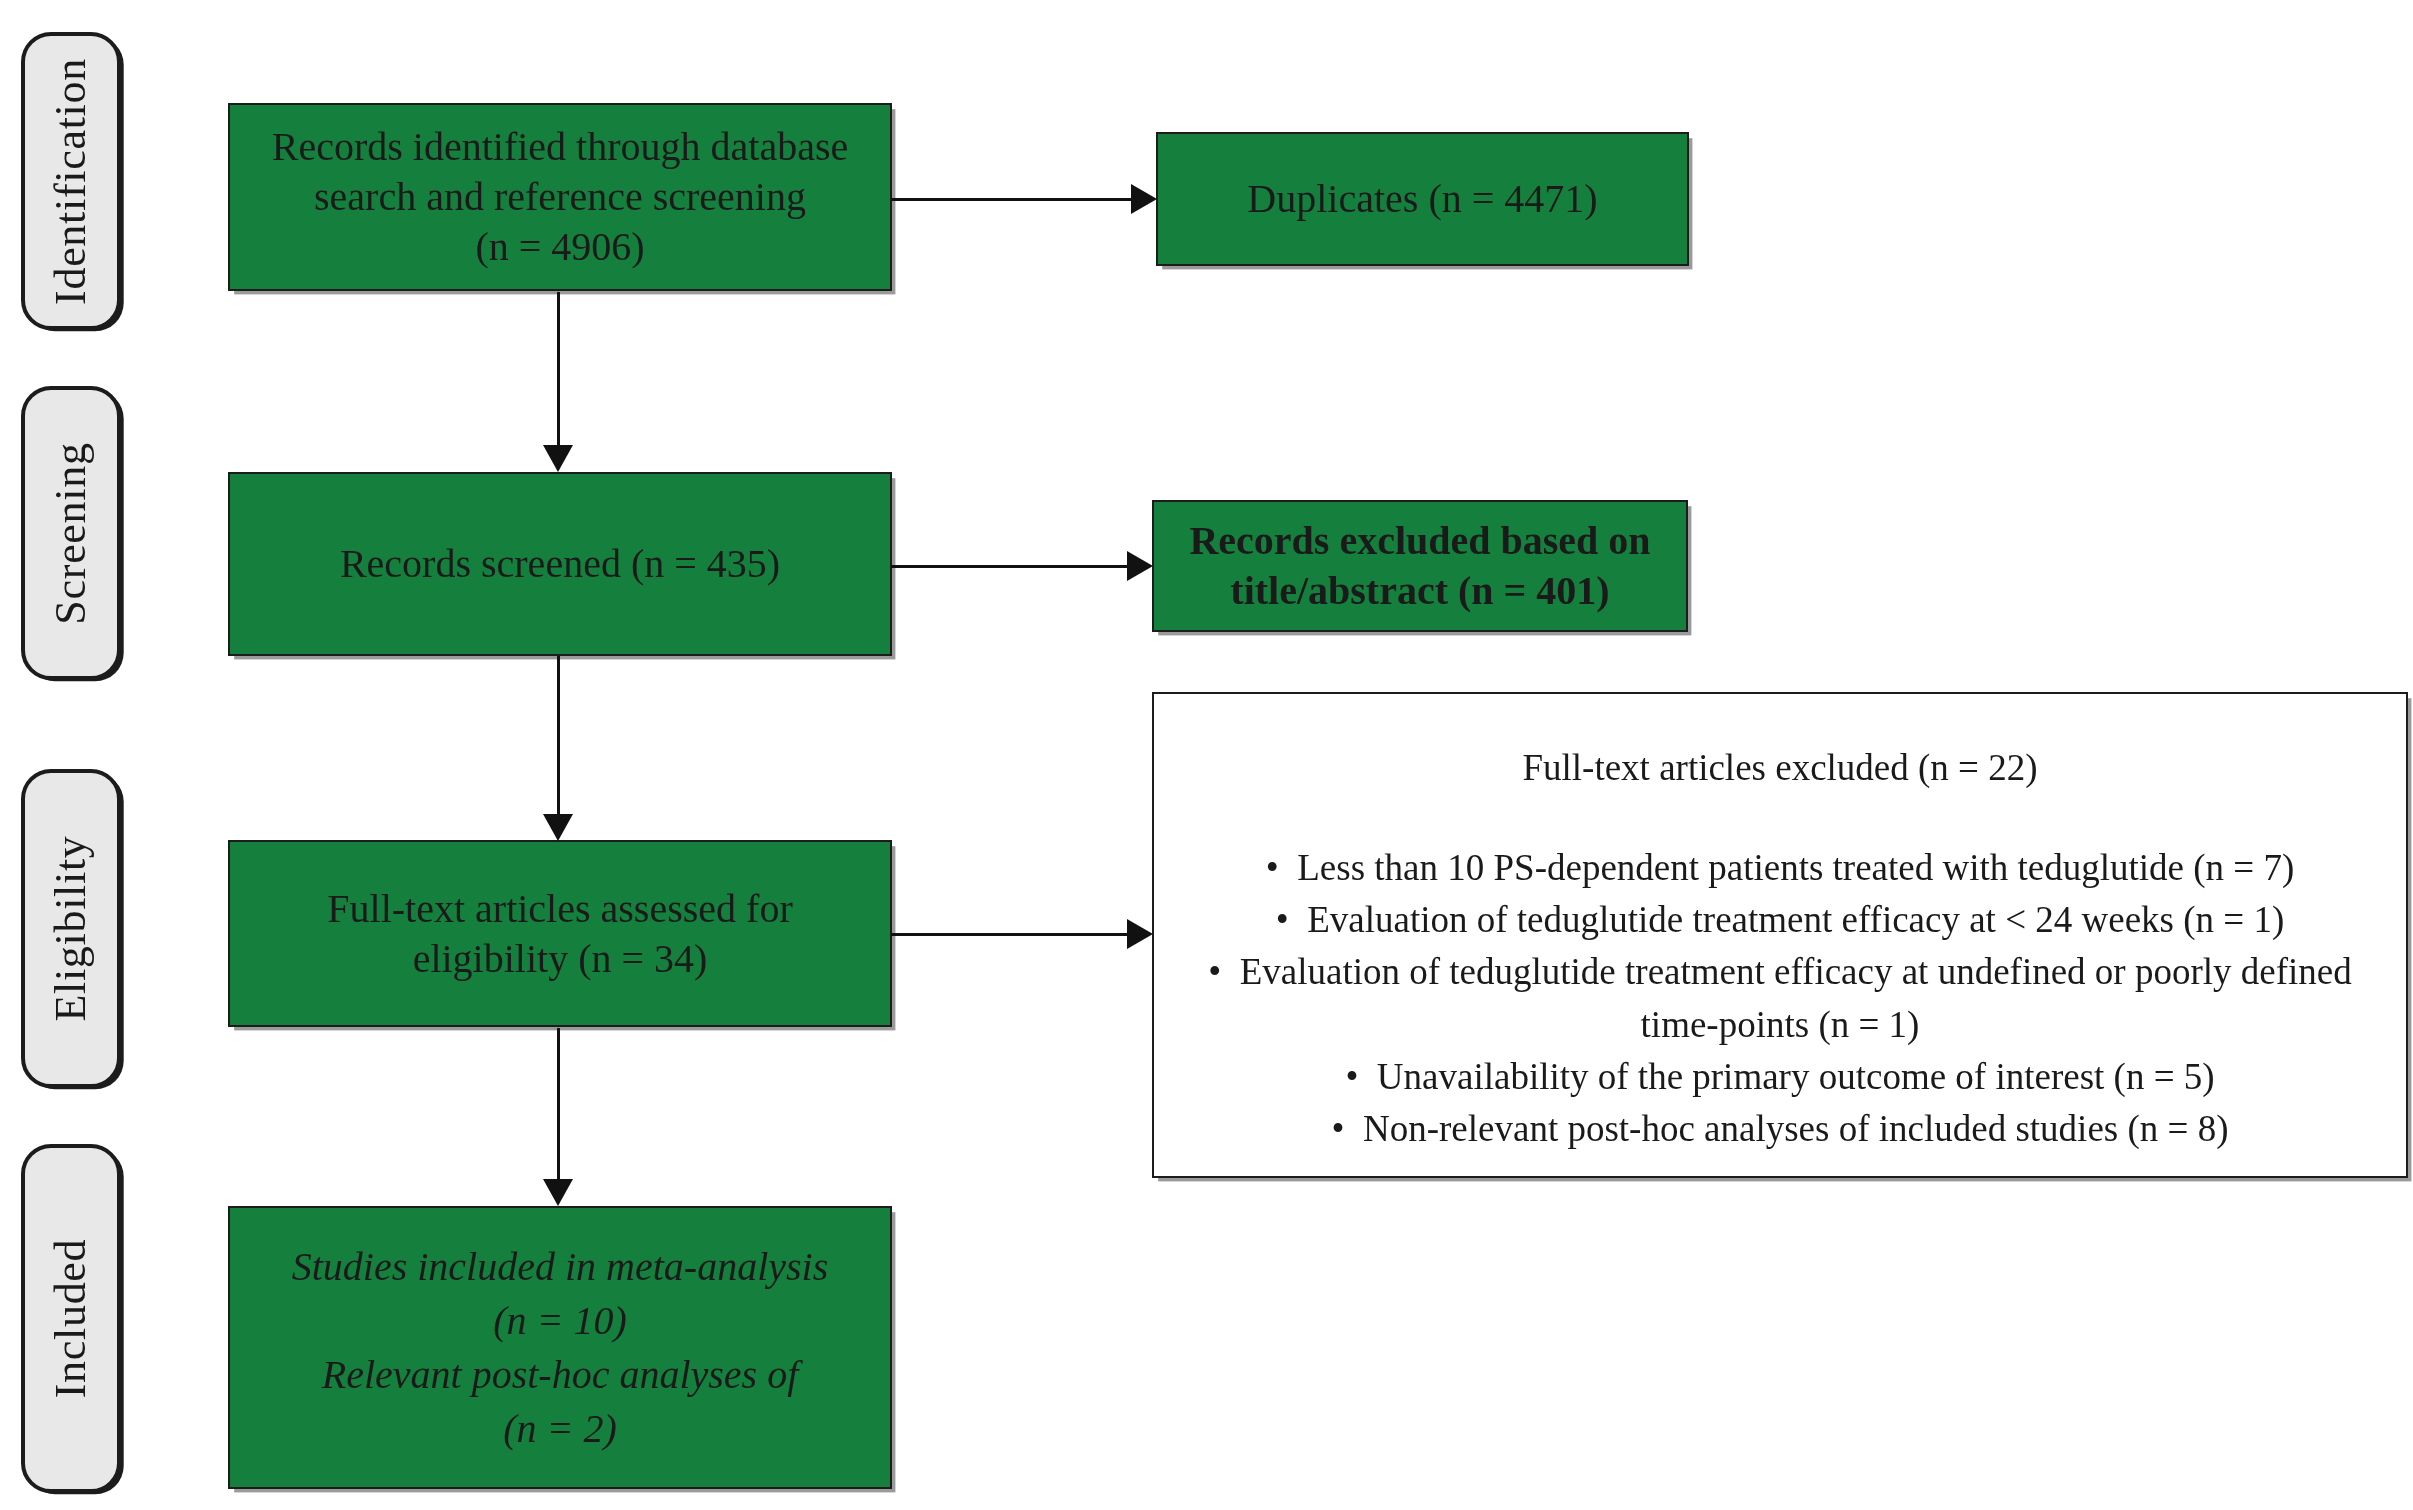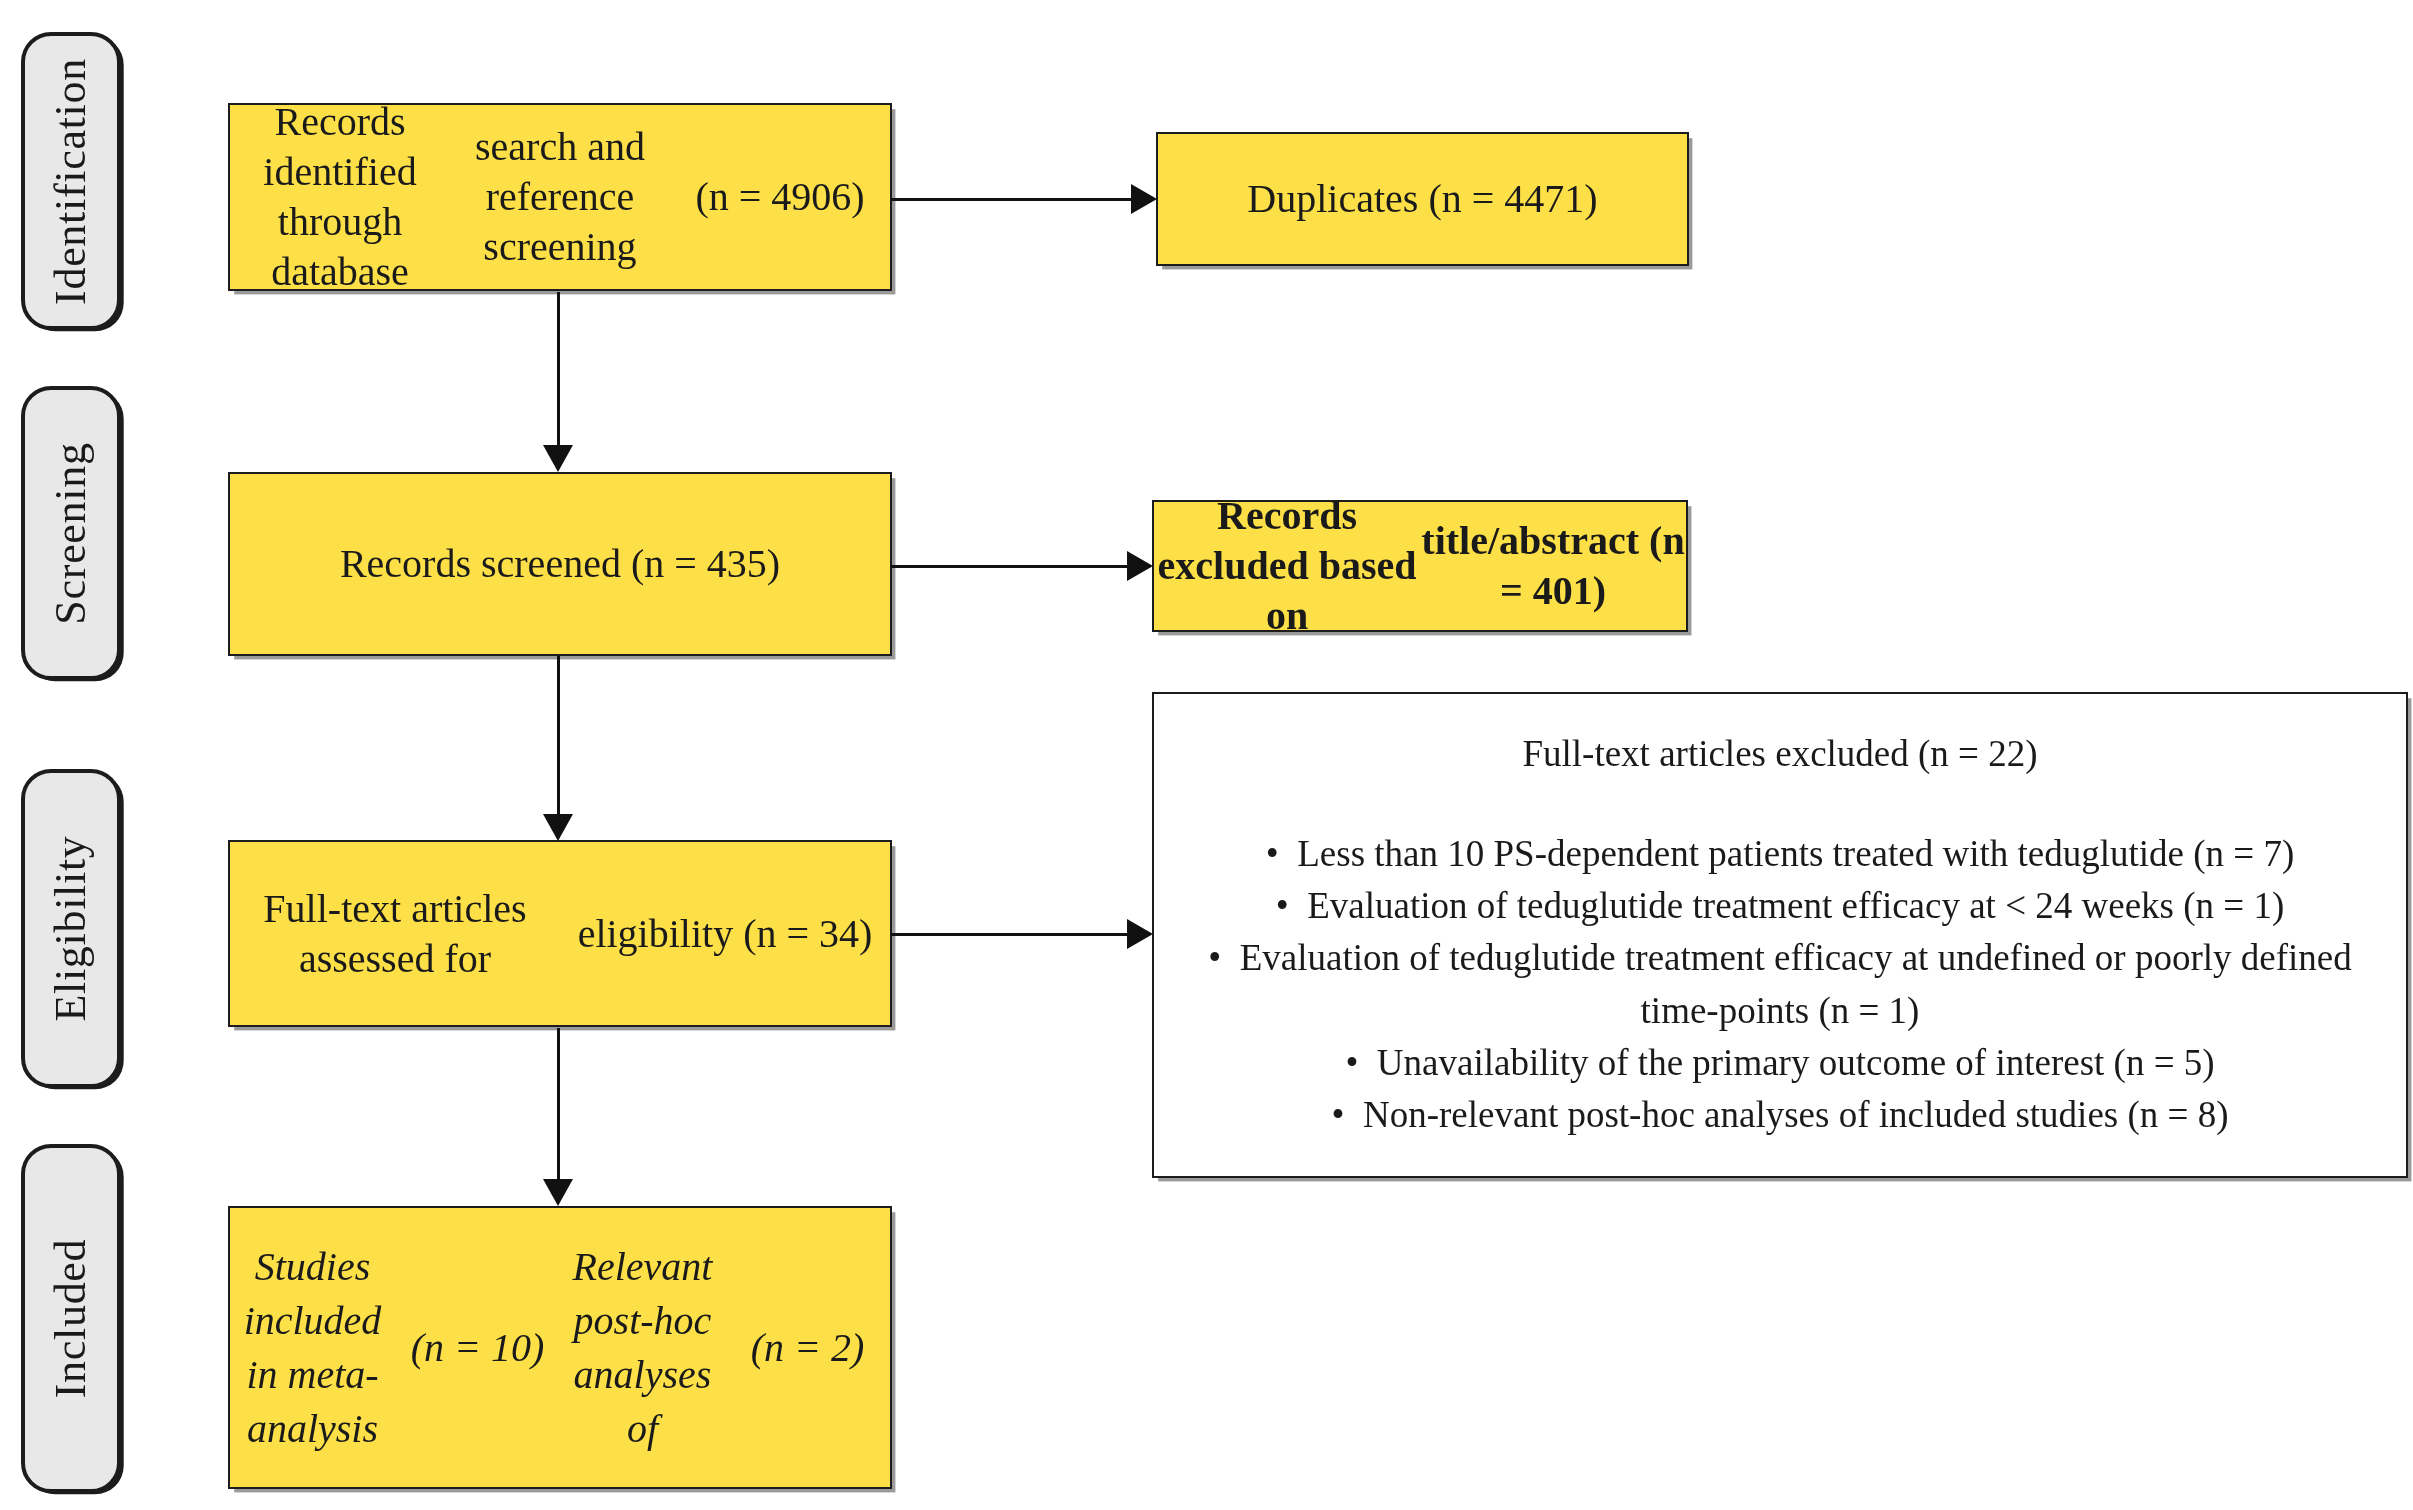--- a/index.html
+++ b/index.html
@@ -35,44 +35,44 @@
     white-space: nowrap;
     font-size: 44px;
     letter-spacing: 0.7px;
     color: #1a1a1a;
   }
 
   
   .flow-box {
     position: absolute;
     box-sizing: border-box;
-    background: #fde047;
+    background: #15803d;
     border: 2.7px solid #1c1c1c;
     box-shadow: 4.8px 4.8px 0 -1.4px #9a9a9a;
     display: flex;
-    flex-direction: row;
+    flex-direction: column;
     align-items: center;
     justify-content: center;
     text-align: center;
     font-size: 40px;
     line-height: 1.25;
   }
   .flow-box .line-item { width: 100%; }
 
   
   .big-box {
     position: absolute;
     box-sizing: border-box;
     background: #ffffff;
     border: 2.7px solid #1c1c1c;
     box-shadow: 4.8px 4.8px 0 -1.4px #9a9a9a;
     text-align: center;
     font-size: 37px;
     line-height: 1.41;
-    padding: 34px 40px;
+    padding: 48px 40px;
   }
   .big-box .box-title {
     margin-bottom: 48px;
   }
 
   
   .arrow-line-v {
     position: absolute;
     width: 3.4px;
     background: #111111;

